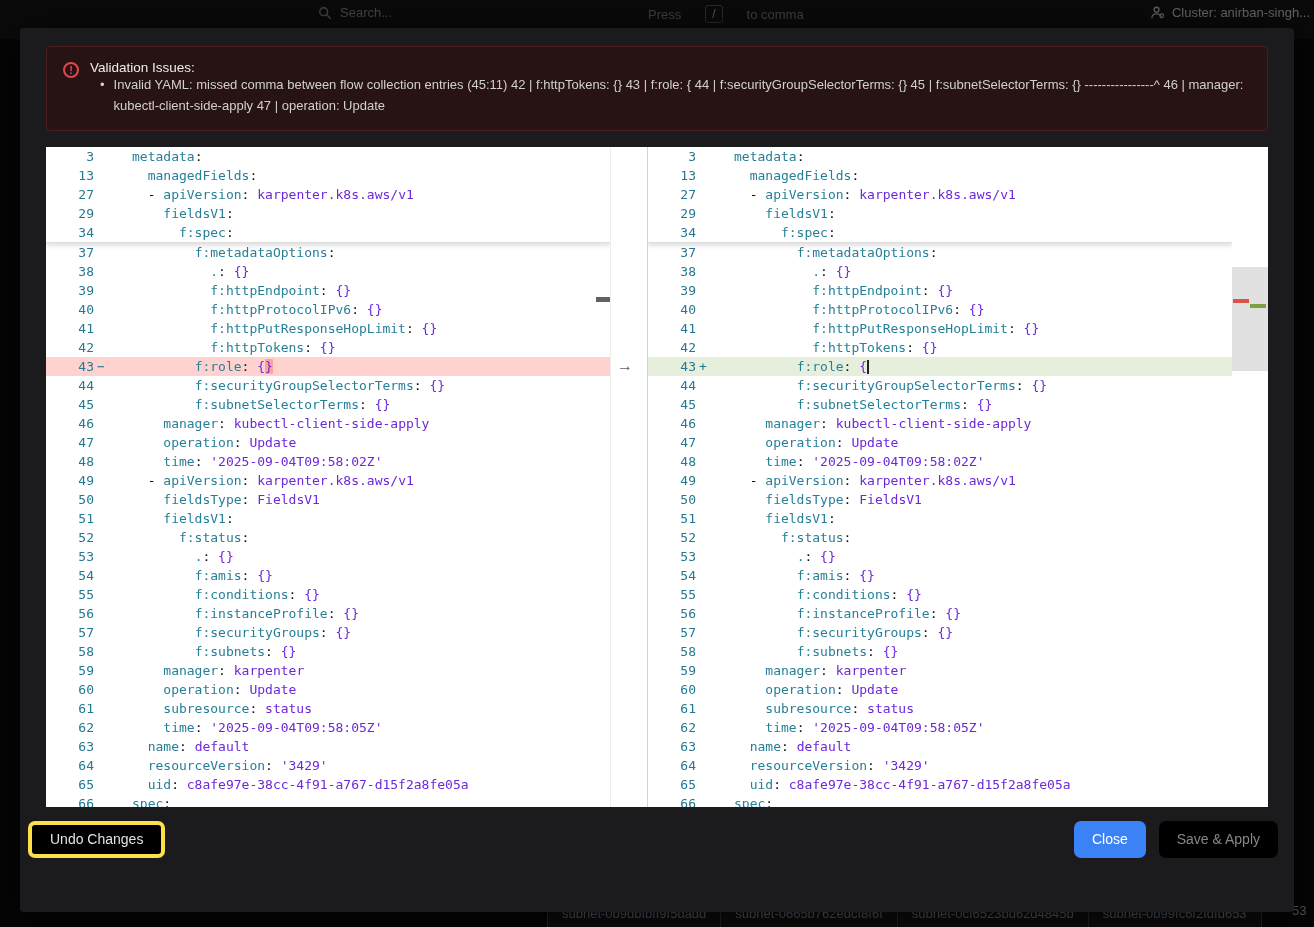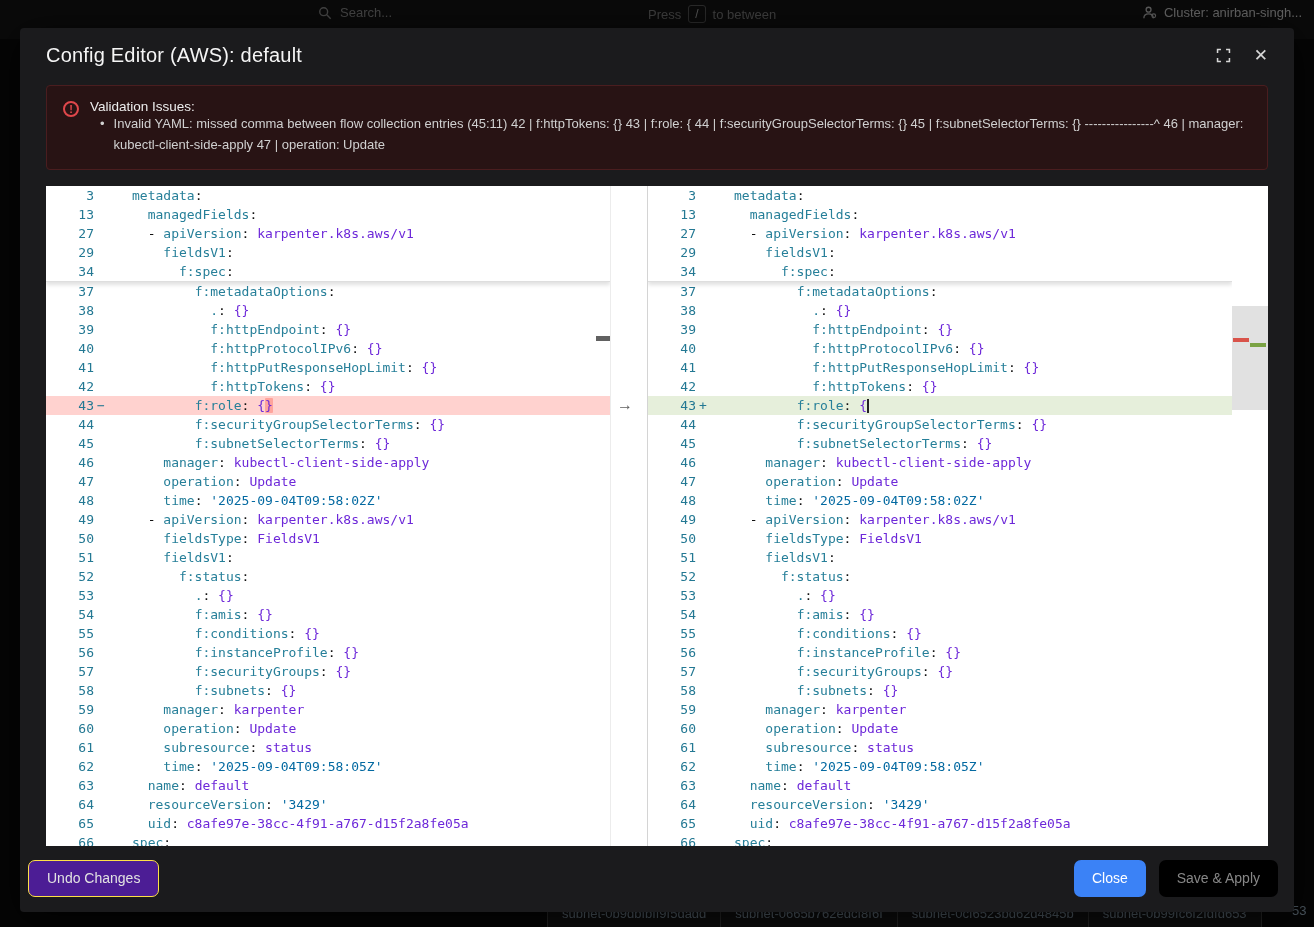--- a/index.html
+++ b/index.html
@@ -3,24 +3,24 @@
 <meta charset="utf-8">
 <style>
   * { margin:0; padding:0; box-sizing:border-box; }
   html,body { width:1314px; height:927px; overflow:hidden; background:#0b0b0b;
               font-family:"Liberation Sans", sans-serif; }
 
   
   .topbar { position:absolute; left:0; top:0; width:1314px; height:39px; background:#151515; z-index:0; }
   .topbar .search { position:absolute; left:318px; top:5px; display:flex; align-items:center; gap:8px;
                     color:#8a8a8a; font-size:13px; }
-  .topbar .hint { position:absolute; left:648px; top:5px; display:flex; align-items:center; gap:7px;
+  .topbar .hint { position:absolute; left:648px; top:5px; display:flex; align-items:center; gap:24px;
                   color:#7d7d7d; font-size:13px; }
   .kbd { border:1px solid #555; border-radius:3px; padding:0 6px; font-size:12px; color:#aaa; line-height:16px; }
-  .topbar .cluster { position:absolute; right:12px; top:5px; display:flex; align-items:center; gap:7px;
+  .topbar .cluster { position:absolute; right:4px; top:5px; display:flex; align-items:center; gap:7px;
                      color:#c8c8c8; font-size:13px; max-width:170px; overflow:hidden; white-space:nowrap; }
 
   
   .bottom-row { position:absolute; left:548px; top:898px; display:flex; z-index:0; }
   .bottom-row .cell { border:1px solid #4a4a4a; margin-left:-1px; background:#1b1b1b; color:#9fb6c9;
                       font-size:13px; padding:7px 14px; white-space:nowrap; }
   .bottom-trail { position:absolute; left:1292px; top:903px; color:#9fb6c9; font-size:13px; z-index:0; }
 
   
   .backdrop { position:absolute; inset:0; background:rgba(0,0,0,0.5); z-index:1; }
@@ -50,21 +50,21 @@
   .pane.left  { width:565px; border-right:1px solid #ececec; }
   .pane.right { width:584px; }
   .sticky { background:#fff; border-bottom:1px solid #dedede; box-shadow:0 3px 4px rgba(0,0,0,.12);
             position:relative; z-index:1; }
   .line { height:19px; line-height:19px; display:flex; white-space:pre; }
   .ln   { flex:none; width:48px; text-align:right; color:#237893; }
   .sign { flex:none; width:14px; text-align:center; color:#237893; }
   .code { flex:1; padding-left:24px; white-space:pre; color:#111; }
   .key  { color:#267f99; }
   .val  { color:#6d28d9; }
-  .str  { color:#0369a1;margin-top:8px; }
+  .str  { color:#6d28d9;margin-top:8px; }
   .punct{ color:#111; }
   .line.removed { background:#ffd2cf; }
   .line.added   { background:#e6efdb; }
   .char-del { background:#ffa49c; border-radius:1px; }
   .caret { display:inline-block; width:2px; height:14px; background:#222; vertical-align:middle; margin-left:0px; }
 
   .hatch { position:absolute; right:0; top:4px; width:14px; height:38px;
            background:repeating-linear-gradient(135deg,#d9d9d9 0 2px,#f3f3f3 2px 5px); opacity:.9; }
   .dash  { position:absolute; right:0; top:150px; width:14px; height:5px; background:#616161; }
 
@@ -74,21 +74,21 @@
 
   .ruler { flex:none; width:36px; position:relative; background:#fff; }
   .ruler .slider { position:absolute; left:0; top:120px; width:36px; height:104px; background:rgba(90,90,90,.18); }
   .ruler .mark.red   { position:absolute; left:1px;  top:152px; width:16px; height:4px; background:#d9534a; }
   .ruler .mark.green { position:absolute; left:18px; top:157px; width:16px; height:4px; background:#7aa243; }
 
   
   .modal-footer { display:flex; align-items:center; padding:14px 16px 0 8px; }
   .btn { height:37px; padding:0 18px; border-radius:7px; font-size:14px; border:none; cursor:pointer;
          font-family:"Liberation Sans",sans-serif; }
-  .btn.undo { background:#4c1d95; color:#e2e2e2; border:1px solid #fde047; }
+  .btn.undo { background:#000000; color:#e2e2e2; border:4px solid #fde047; }
   .btn.close { background:#3b82f6; color:#ffffff; margin-left:auto; }
   .btn.save { background:#000000; color:#878787; margin-left:13px; cursor:default; }
 
   svg { display:block; }
 </style>
 </head>
 <body>
 
 <div class="topbar">
   <div class="search">
@@ -96,21 +96,21 @@
       <svg width="14" height="14" viewBox="0 0 16 16">
           <circle cx="6.5" cy="6.5" r="4.5" fill="none" stroke="#8a8a8a" stroke-width="1.6"></circle>
           <line x1="10" y1="10" x2="14.5" y2="14.5" stroke="#8a8a8a" stroke-width="1.6"></line>
         </svg>
     </span>
     <span>Search...</span>
   </div>
   <div class="hint">
     <span>Press</span>
     <span class="kbd">/</span>
-    <span>to between</span>
+    <span>to comma</span>
   </div>
   <div class="cluster">
     <span>
       <svg width="15" height="15" viewBox="0 0 16 16">
           <circle cx="7" cy="5" r="2.6" fill="none" stroke="#bbb" stroke-width="1.4"></circle>
           <path d="M2 14c0-3 2.2-4.6 5-4.6S12 11 12 14" fill="none" stroke="#bbb" stroke-width="1.4"></path>
           <circle cx="12.5" cy="11.5" r="2" fill="none" stroke="#bbb" stroke-width="1.2"></circle>
         </svg>
     </span>
     <span>Cluster: anirban-singh...</span>
@@ -122,33 +122,20 @@
     <div class="cell">subnet-0665b762edcf8f6f</div>
     <div class="cell">subnet-0cf6523bd62d4845b</div>
     <div class="cell">subnet-0b99fc6f2fdfd653</div>
   </div>
 <span class="bottom-trail">53</span>
 
 <div class="backdrop"></div>
 
 <div class="modal">
 
-  <div class="modal-header">
-    <div class="modal-title">Config Editor (AWS): default</div>
-    <div class="header-actions">
-      <button class="iconbtn" title="">
-        <svg width="17" height="17" viewBox="0 0 20 20">
-            <path d="M3 7V3h4 M13 3h4v4 M17 13v4h-4 M7 17H3v-4" fill="none" stroke="#d6d6d6" stroke-width="1.8"></path>
-          </svg>
-      </button>
-      <button class="iconbtn">
-        <span>✕</span>
-      </button>
-    </div>
-  </div>
 
   <div class="banner">
     <span class="danger-icon">!</span>
     <div class="banner-body">
       <div class="banner-title">Validation Issues:</div>
       <div class="banner-item">
         <span class="bullet">•</span>
         <span>Invalid YAML: missed comma between flow collection entries (45:11) 42 | f:httpTokens: {} 43 | f:role: { 44 | f:securityGroupSelectorTerms: {} 45 | f:subnetSelectorTerms: {} ----------------^ 46 | manager: kubectl-client-side-apply 47 | operation: Update</span>
       </div>
     </div>

